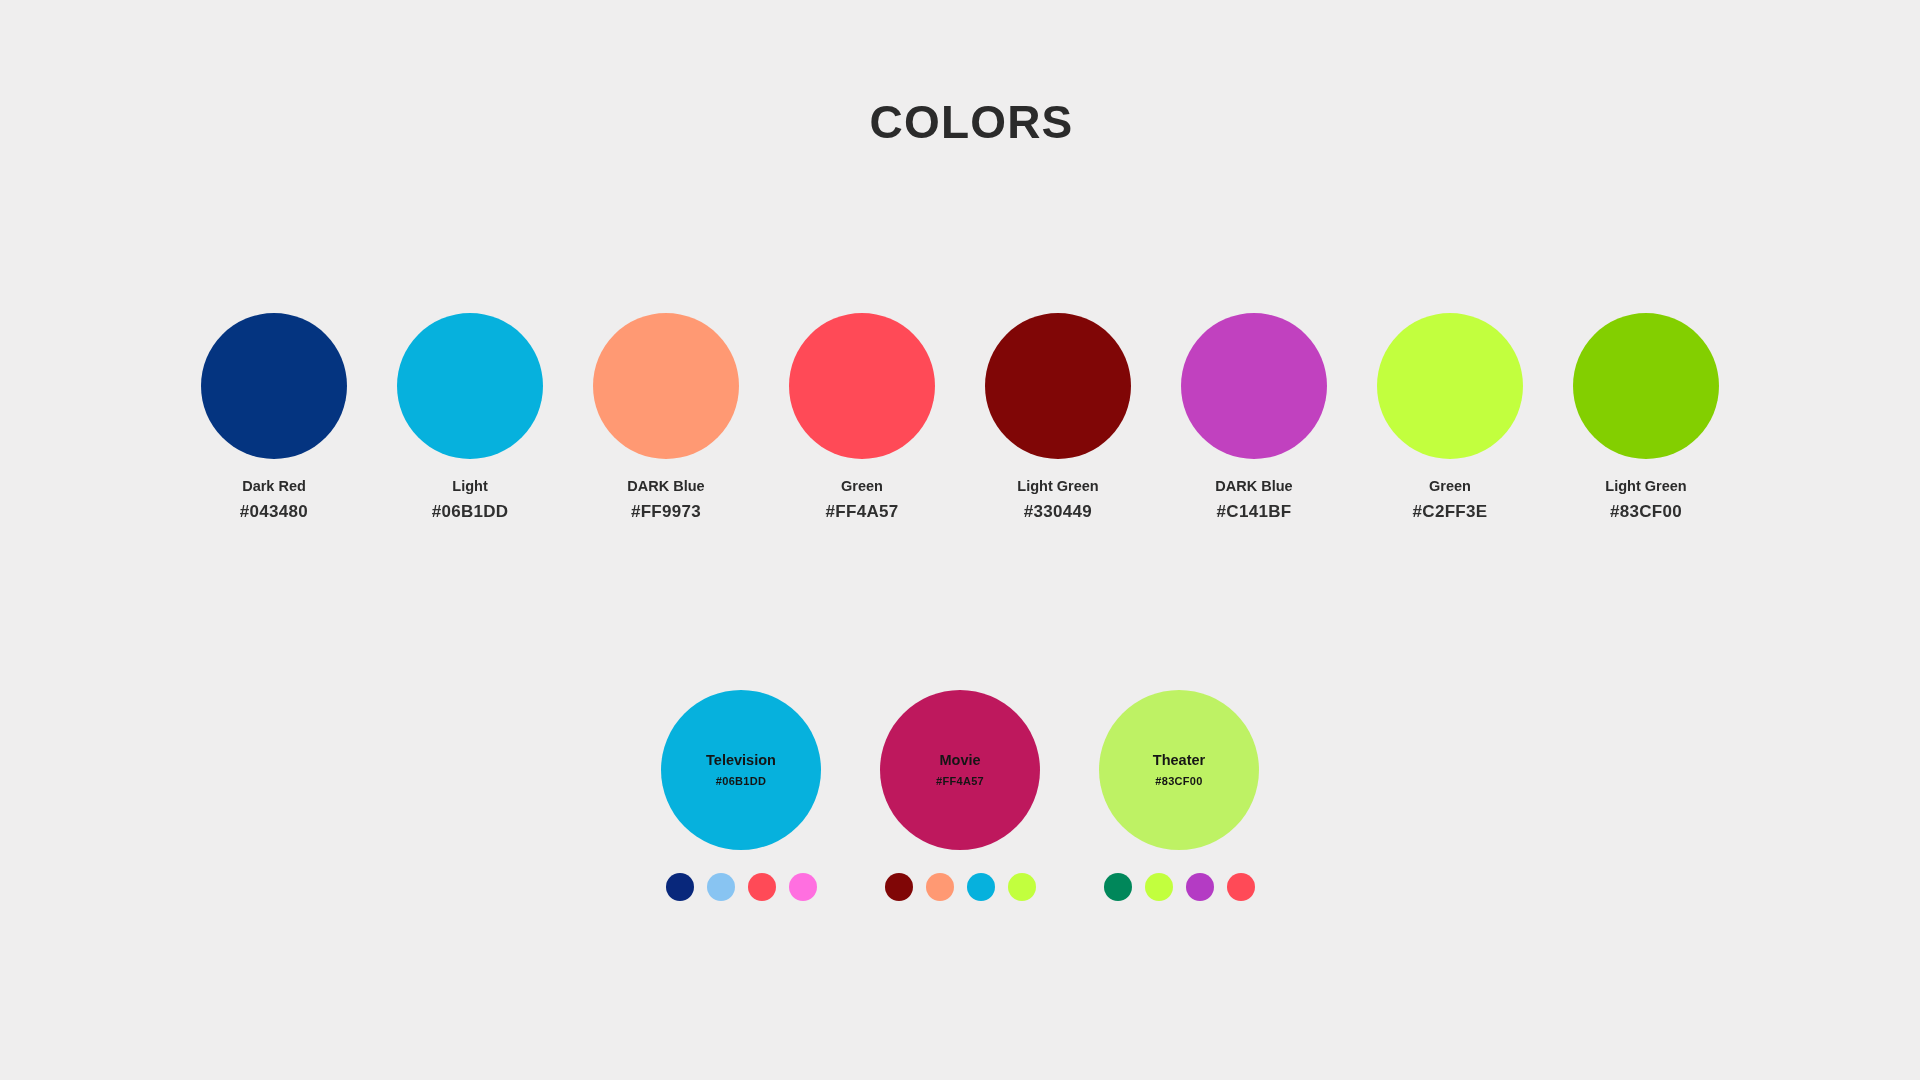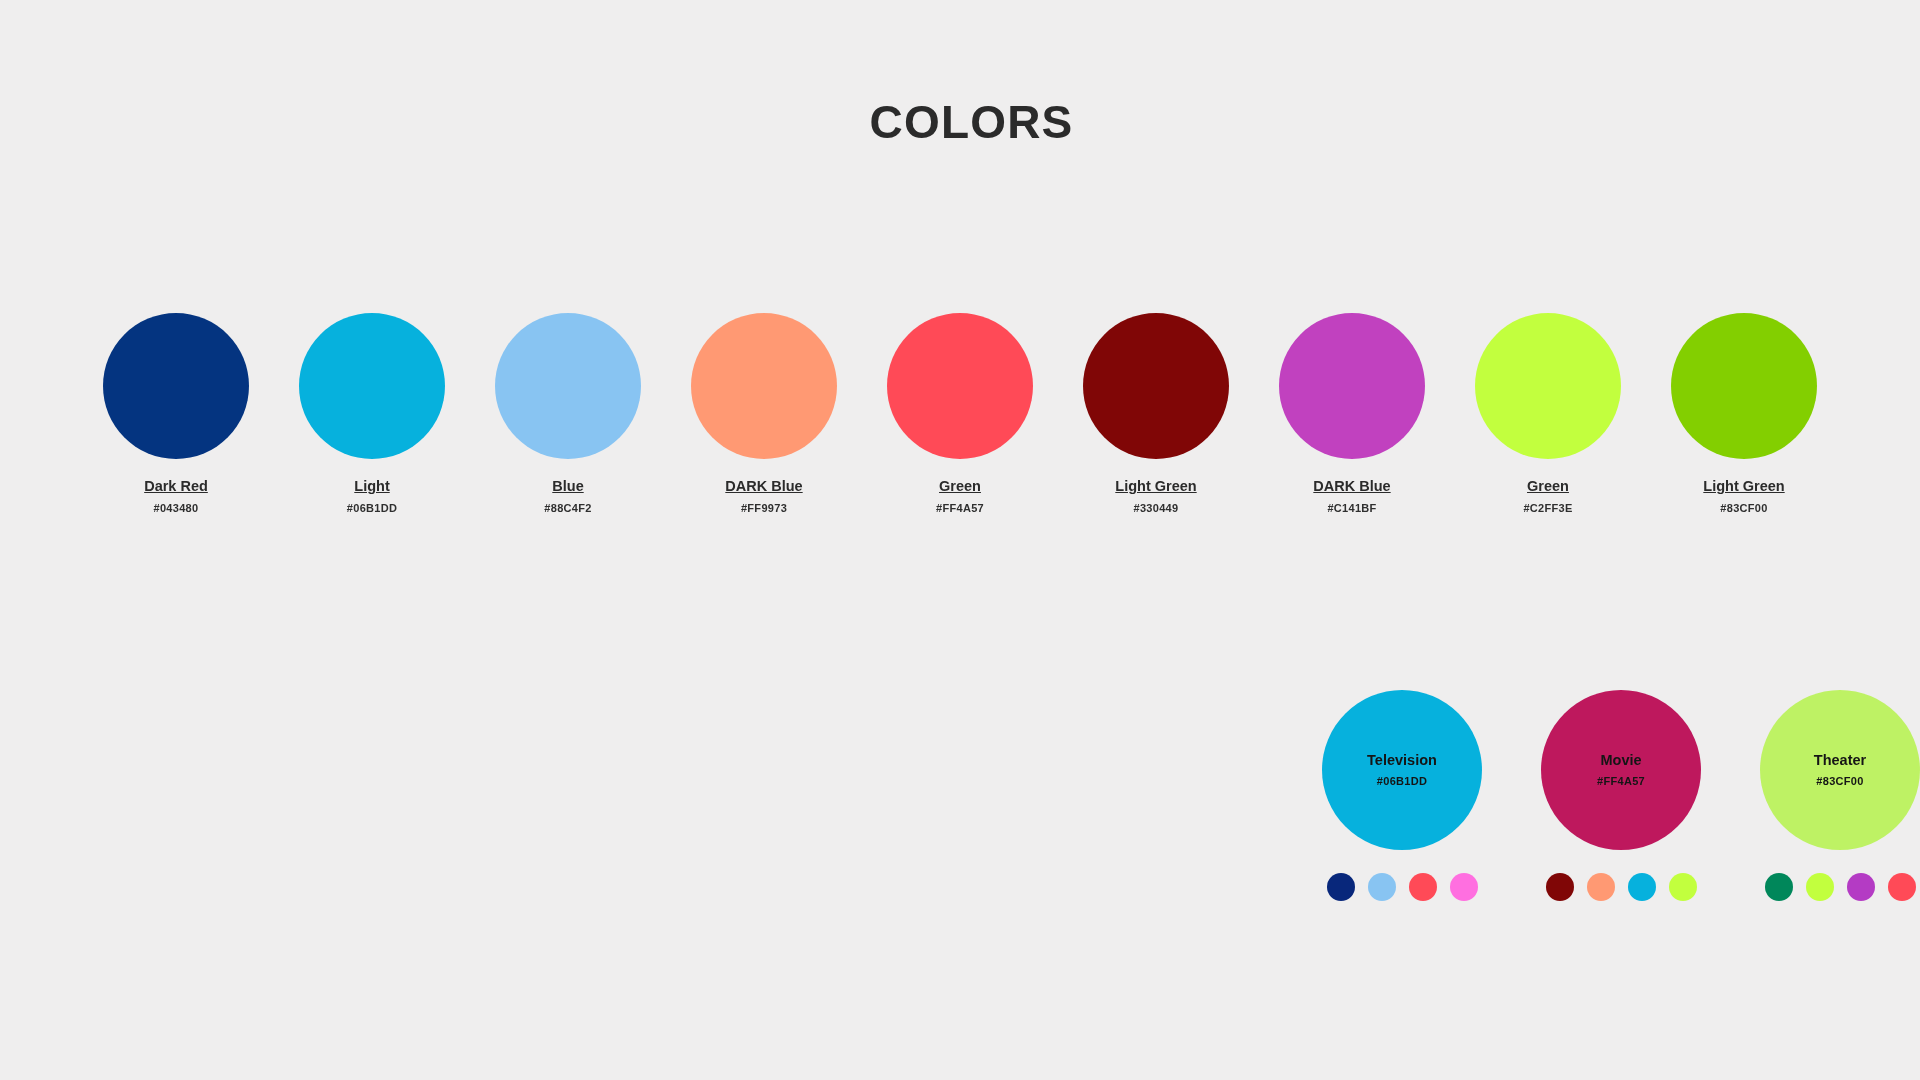--- a/index.html
+++ b/index.html
@@ -59,41 +59,40 @@
   }
 
   .palette-name {
     margin-top: 20px;
     font-size: 14.5px;
     font-weight: bold;
     color: #2b2b2b;
     line-height: 1.1;
     text-align: left;
     white-space: nowrap;
-    text-decoration: underline;
   }
 
   .palette-hex {
     margin-top: 7px;
-    font-size: 11px;
+    font-size: 17px;
     font-weight: bold;
     color: #2f2f2f;
     letter-spacing: 0.3px;
     text-align: center;
     white-space: nowrap;
   }
 
   
   #category-row {
     position: absolute;
     top: 690px;
     left: 0;
     width: 1920px;
     display: flex;
-    justify-content: flex-end;
+    justify-content: center;
     align-items: flex-start;
     gap: 59px;
   }
 
   .category-item {
     width: 160px;
     display: flex;
     flex-direction: column;
     align-items: center;
   }
@@ -155,25 +154,20 @@
     <div class="palette-name">Dark Red</div>
     <div class="palette-hex">#043480</div>
   </div>
 
   <div class="palette-item">
     <div class="palette-swatch" style="background-color: rgb(6, 177, 221);"></div>
     <div class="palette-name">Light</div>
     <div class="palette-hex">#06B1DD</div>
   </div>
 
-  <div class="palette-item">
-    <div class="palette-swatch" style="background-color: rgb(136, 196, 242);"></div>
-    <div class="palette-name">Blue</div>
-    <div class="palette-hex">#88C4F2</div>
-  </div>
 
   <div class="palette-item">
     <div class="palette-swatch" style="background-color: rgb(255, 153, 115);"></div>
     <div class="palette-name">DARK Blue</div>
     <div class="palette-hex">#FF9973</div>
   </div>
 
   <div class="palette-item">
     <div class="palette-swatch" style="background-color: rgb(255, 74, 87);"></div>
     <div class="palette-name">Green</div>

